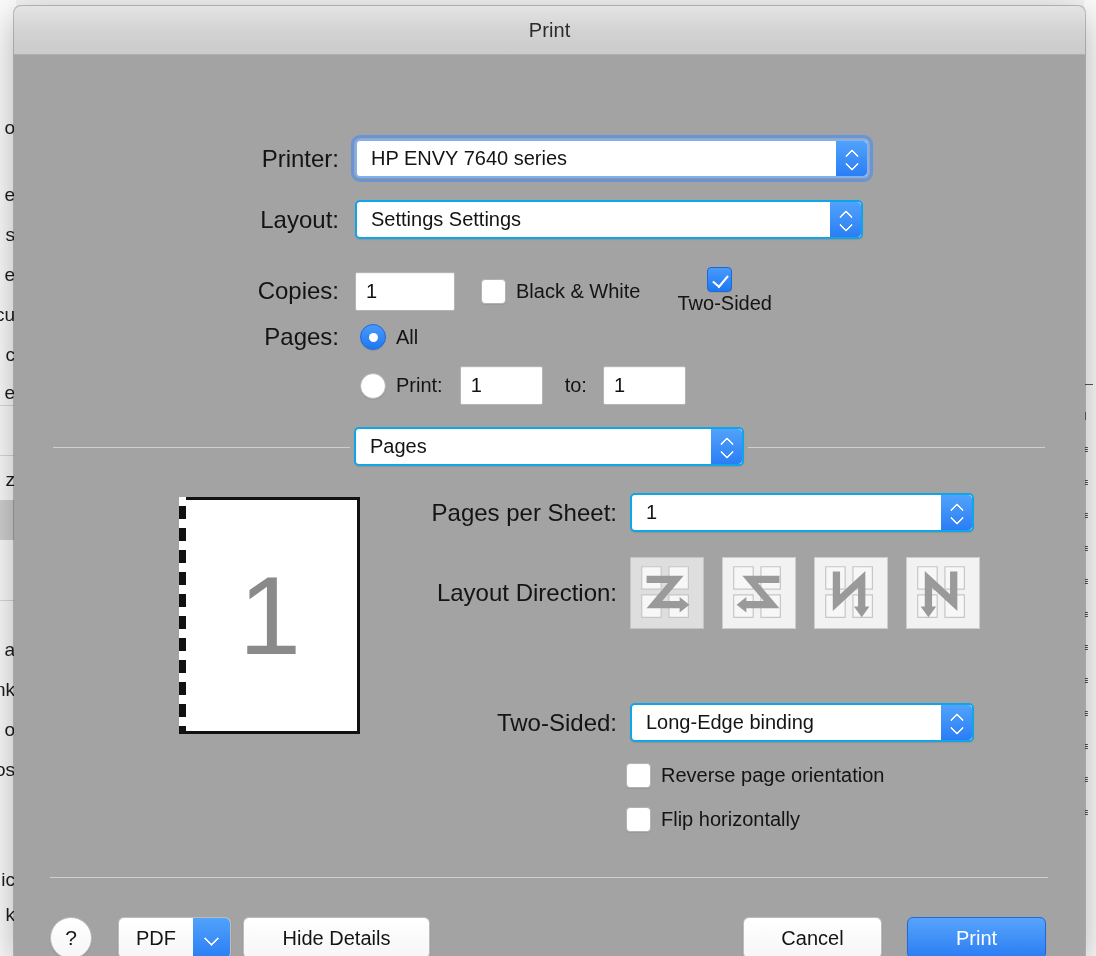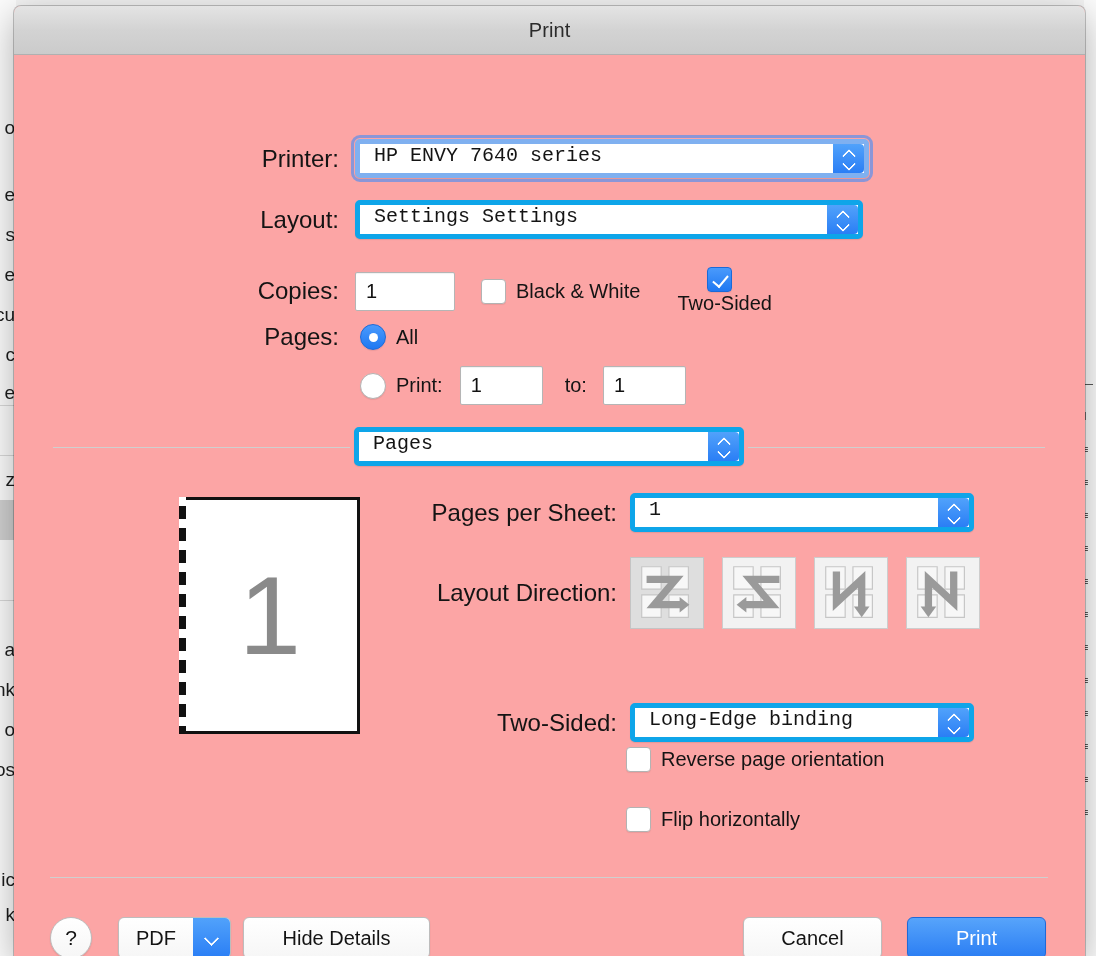--- a/index.html
+++ b/index.html
@@ -40,21 +40,21 @@
   .bg-band {
     position: absolute; left: 0; right: 0;
     background: #d0d0d0;
   }
 
   
   #print-dialog {
     position: absolute;
     left: 14px; top: 6px;
     width: 1071px; height: 950px;
-    background: #fca5a5;
+    background: #a3a3a3;
     border-radius: 7px 7px 0 0;
     box-shadow: 0 0 0 1px rgba(0,0,0,.22), 0 10px 36px rgba(0,0,0,.30);
     overflow: hidden;
   }
   #titlebar {
     height: 49px;
     background: linear-gradient(to bottom, #e4e4e4 0%, #d3d3d3 50%, #cbcbcb 100%);
     border-bottom: 1px solid #b0b0b0;
     display: flex; align-items: center; justify-content: center;
     position: relative;
@@ -70,25 +70,24 @@
   .lbl {
     font-size: 24px; color: #141414;
     text-align: right; white-space: nowrap;
   }
 
   
   .popup {
     position: relative;
     height: 39px;
     background: #ffffff;
-    border: 5px solid #0ea5e9;
+    border: 2px solid #0ea5e9;
     border-radius: 5px;
-    display: flex; align-items: flex-start;
+    display: flex; align-items: center;
     box-shadow: 0 1px 1px rgba(0,0,0,.09);
-    font-family: Liberation Mono, monospace;
   }
   .popup .val {
     font-size: 20px; color: #141414;
     padding-left: 14px; white-space: nowrap; overflow: hidden;
   }
   .popup .chev {
     position: absolute; right: 0; top: 0; bottom: 0;
     width: 31px;
     background: linear-gradient(to bottom, #51a2fb 0%, #2a7ef5 100%);
     border-radius: 0 4px 4px 0;
@@ -443,21 +442,21 @@
       <div class="lbl" style="width:243px;">Two-Sided:</div>
       <div class="popup" style="margin-left:13px; width:344px;">
         <div class="val">Long-Edge binding</div>
         <div class="chev">
             <i class="up"></i>
             <i class="dn"></i>
           </div>
       </div>
     </div>
 
-    <div class="row" style="left:612px; top:692px;">
+    <div class="row" style="left:612px; top:708px;">
       <div class="cbox"></div>
       <div class="cb-label">Reverse page orientation</div>
     </div>
 
     <div class="row" style="left:612px; top:752px;">
       <div class="cbox"></div>
       <div class="cb-label">Flip horizontally</div>
     </div>
 
     <div class="divider" style="left:36px; top:822px; width:998px;"></div>

